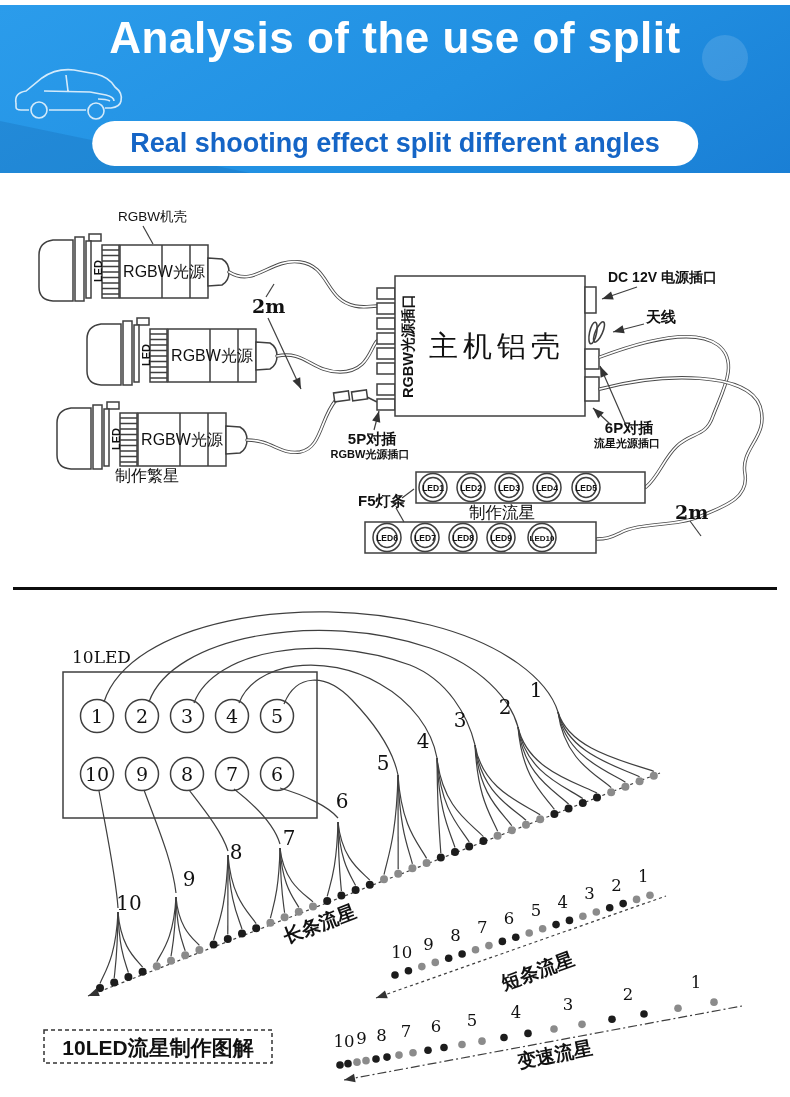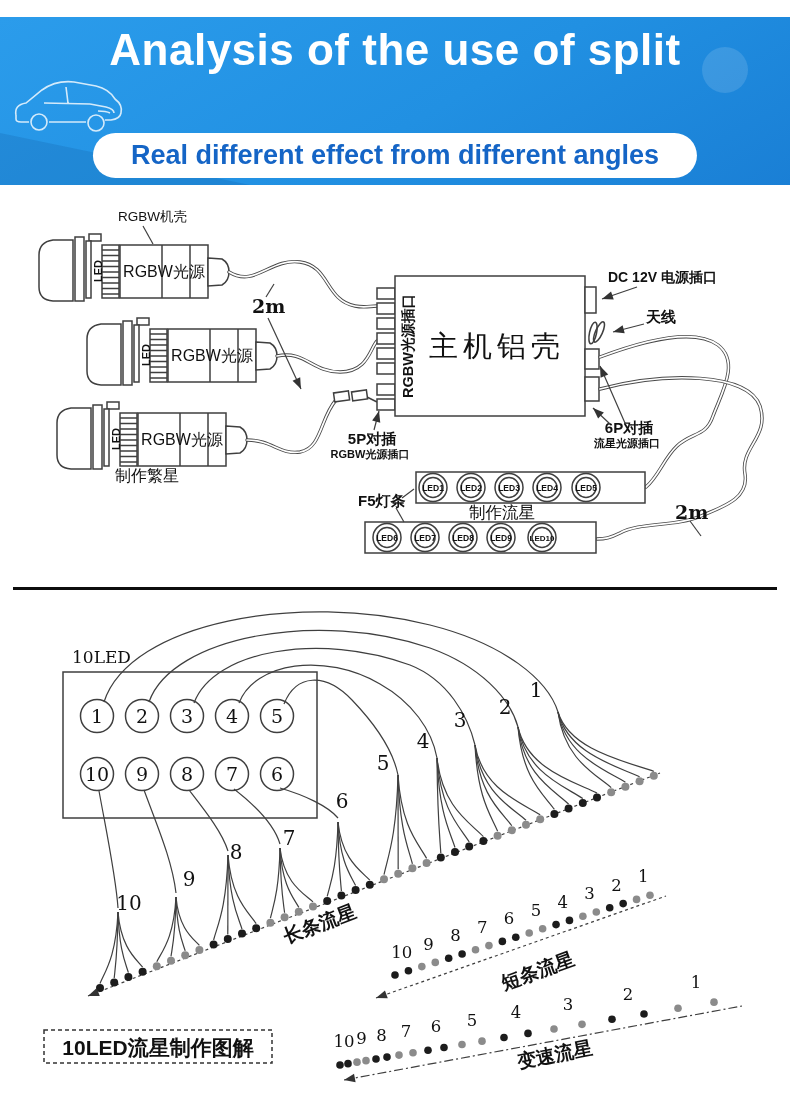--- a/index.html
+++ b/index.html
@@ -1,19 +1,19 @@
 <!DOCTYPE html>
 <html><head>
 <meta charset="utf-8">
 <style>
   html,body{margin:0;padding:0;}
   body{width:790px;height:1097px;background:#fff;position:relative;overflow:hidden;
        font-family:"Liberation Sans",sans-serif;}
   
-  .header{position:absolute;left:0;top:17px;width:790px;height:168px;
+  .header{position:absolute;left:0;top:5px;width:790px;height:168px;
           background:linear-gradient(150deg,#2b9ceb 0%,#2190e2 55%,#1a7fd5 100%);overflow:hidden;}
   .header .wedge{position:absolute;left:0;bottom:0;width:250px;height:52px;
           background:rgba(10,60,120,.14);clip-path:polygon(0 0,100% 100%,0 100%);}
   .header .glow{position:absolute;left:702px;top:30px;width:46px;height:46px;border-radius:50%;
           background:rgba(255,255,255,.13);}
   .car{position:absolute;left:10px;top:46px;width:124px;height:84px;}
   .title{position:absolute;left:0;top:8px;width:100%;text-align:center;color:#fff;
          font-size:44px;font-weight:bold;line-height:49px;letter-spacing:.5px;}
   .pill{position:absolute;top:116px;left:50%;transform:translateX(-50%);
         background:#fff;border-radius:26px;height:45px;line-height:45px;padding:0 38px;
@@ -46,21 +46,21 @@
       <path d="M6,52 L6,56 Q6,59 11,59 L19,59 M39,59 L76,59"></path>
       <path d="M34,40 L80,41 M58,40 L56,24 M80,41 L96,44 Q104,46 104,50"></path>
       <circle cx="29" cy="59" r="8"></circle>
         <circle cx="86" cy="60" r="8"></circle>
       <path d="M88,48 Q96,48 100,50"></path>
     </g>
   </svg>
   <div class="title">
     <div>Analysis of the use of split</div>
   </div>
-  <div class="pill">Real different effect from different angles</div>
+  <div class="pill">Real shooting effect split different angles</div>
 </div>
 
 <svg id="svg1" class="diag" width="790" height="402" viewBox="0 186 790 402">
 
   <text x="118" y="221" font-size="13.5" class="cn">RGBW机壳</text>
 
   <g transform="translate(37,228)">
     <path class="fw" d="M36,12 H16 Q2,14 2,27 V59 Q2,72 16,73 H36 Z"></path>
     <rect class="fw" x="38" y="9" width="9" height="64"></rect>
     <rect class="fw" x="52" y="6" width="12" height="7"></rect>

